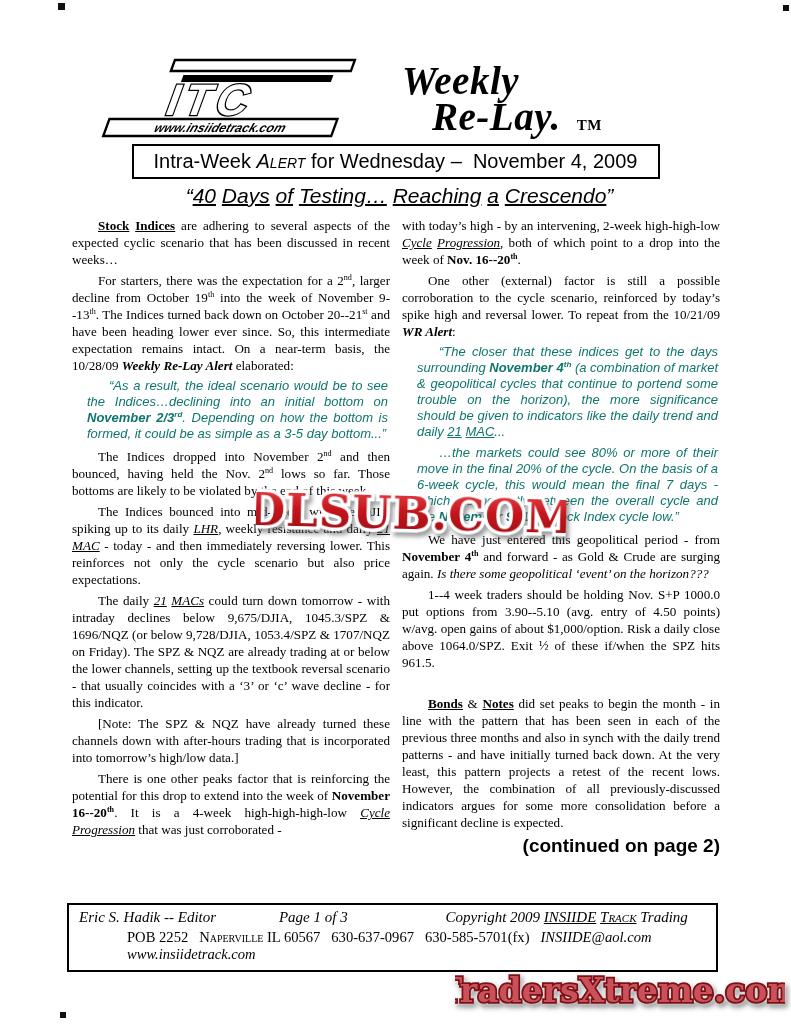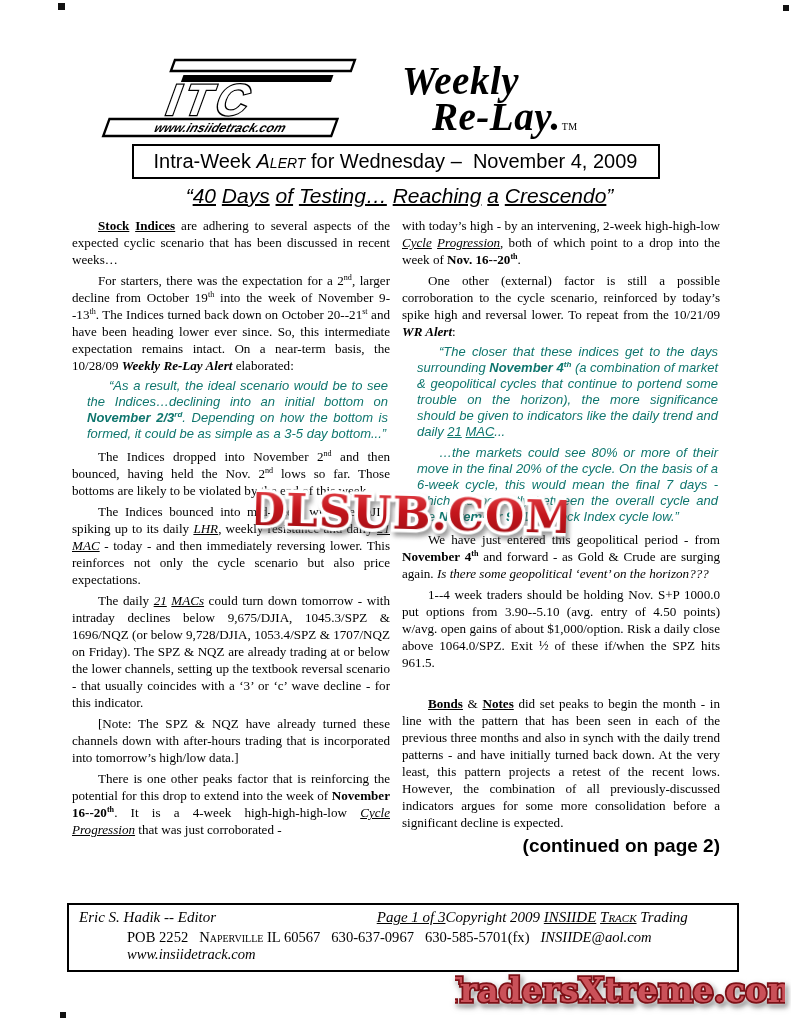--- a/index.html
+++ b/index.html
@@ -13,21 +13,21 @@
   .f-u{text-decoration:underline;}
   .f-c{font-variant:small-caps;}
   .f-s{font-size:0.62em;vertical-align:super;line-height:0;}
 
   
   .tc4s{position:absolute;top:2px;right:4px;}
   .masthead{position:absolute;top:57px;left:96px;display:flex;align-items:flex-start;}
   .wr-title{font-family:"Liberation Serif",serif;font-weight:700;font-style:italic;
             font-size:39px;line-height:36px;margin-left:6px;margin-top:6px;letter-spacing:.5px;}
   .wr-line2{padding-left:30px;}
-  .wr-tm{font-size:10px;font-weight:400;font-style:normal;vertical-align:baseline;margin-left:1px;}
+  .wr-tm{font-size:15px;font-weight:700;font-style:normal;vertical-align:baseline;margin-left:16px;}
 
   .alert-box{position:absolute;top:144px;left:50%;transform:translateX(-50%);
              width:524px;height:31px;border:2px solid #000;
              display:flex;align-items:center;justify-content:center;}
   .alert-text{font-family:"Liberation Sans",sans-serif;font-size:20px;white-space:pre-wrap;}
 
   .headline{position:absolute;top:184px;left:4px;width:100%;text-align:center;
             font-family:"Liberation Sans",sans-serif;font-weight:400;font-style:italic;
             font-size:21px;}
   .headline .f-u{text-decoration-thickness:2px;}
@@ -39,24 +39,24 @@
   .para{margin:0 0 4px 0;font-size:13.1px;line-height:17px;text-align:justify;text-indent:26px;}
   .para.noindent{text-indent:0;}
   .para.mt-lg{margin-top:24px;}
   .quote{margin:3px 2px 6px 15px;font-family:"Liberation Sans",sans-serif;font-style:italic;
          font-size:13px;line-height:15.9px;color:#0f766e;text-align:justify;text-indent:22px;}
   .cont{margin:1px 0 8px 0;font-family:"Liberation Sans",sans-serif;font-weight:700;
         font-size:19px;text-align:right;}
 
   
   .footer-box{position:absolute;top:903px;left:67px;width:633px;border:2px solid #000;
-              padding:4px 25px 7px 10px;background:#fff;}
+              padding:4px 4px 7px 10px;background:#fff;}
   .f-line1{display:flex;align-items:baseline;font-size:15px;font-style:italic;margin-bottom:3px;}
   .f-left{flex:1.2;}
-  .f-center{flex:1;text-align:right;text-decoration:underline;}
+  .f-center{flex:1;text-align:left;}
   .f-right{flex:1.6;text-align:left;}
   .f-line2{font-size:14.6px;white-space:pre-wrap;margin-left:48px;}
 
   
   .dlsub{position:absolute;left:256px;top:483px;transform:rotate(1.5deg);
          filter:drop-shadow(3px 4px 2px rgba(80,80,80,.55));}
   .traders{position:absolute;left:455px;top:966px;
          filter:drop-shadow(0 0 2px rgba(255,255,255,.95)) drop-shadow(2px 3px 2px rgba(110,110,110,.8));}
 </style>
 </head>

